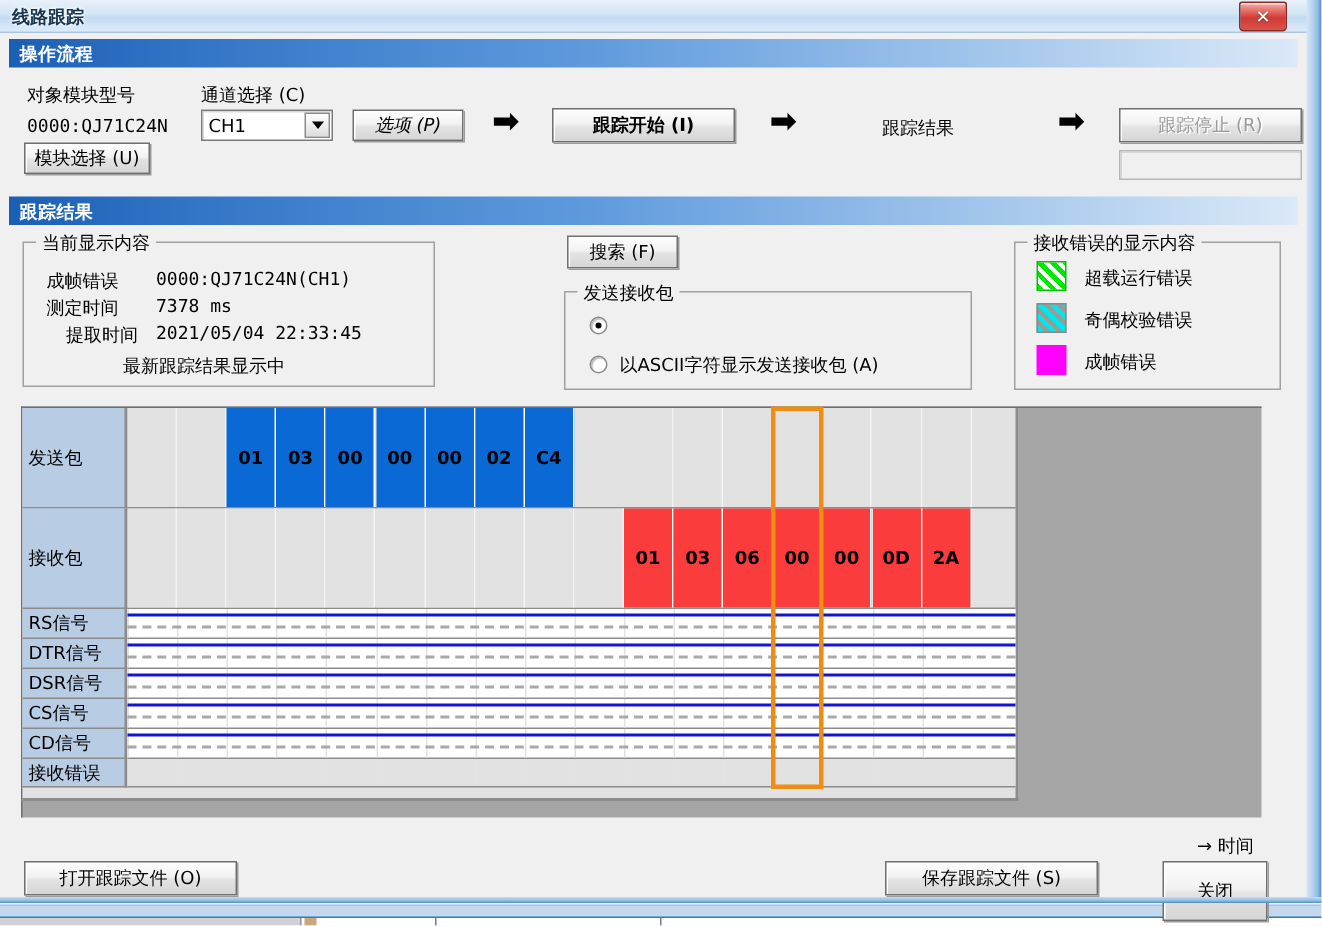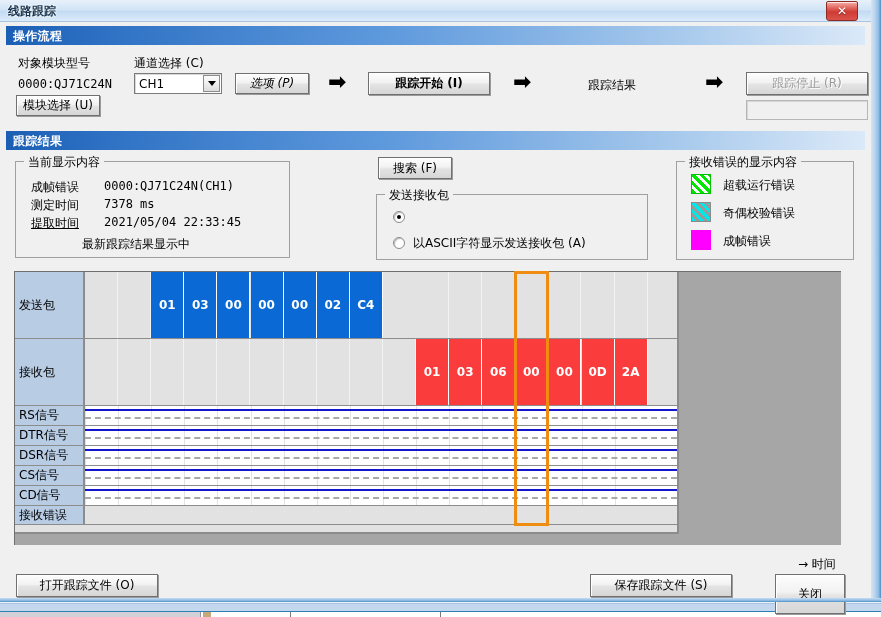--- a/index.html
+++ b/index.html
@@ -182,21 +182,21 @@
   }
   .row-track {
     position: absolute; left: 70px; right: 0;
     box-sizing: border-box;
     border-bottom: 1px solid #8c8c8c;
   }
   .pkt-cell {
     position: absolute; top: 0; bottom: 0;
     box-sizing: border-box;
     border-right: 1px solid #ffffff;
-    color: #ffffff; font-weight: bold; font-size: 12px;
+    color: #000000; font-weight: bold; font-size: 12px;
     display: flex; align-items: center; justify-content: center;
     font-family: "DejaVu Sans", "Liberation Sans", sans-serif;
   }
   .pkt-cell.empty { background: #e2e2e2; border-right: 1px solid #f3f3f3; }
   .pkt-cell.send  { background: #0a69d4; }
   .pkt-cell.recv  { background: #fb3c3c; }
 
   .sig-row { background: #ffffff; }
   .sig-col-sep { position:absolute; top:0; bottom:0; width:1px; background:#e3e3e3; }
   .sig-high { position:absolute; left:0; right:0; height:2px; background:#1515cf; }
@@ -272,21 +272,21 @@
       <div class="sect-bar" style="top:109px;">
         <span>跟踪结果</span>
       </div>
 
       <div class="groupbox" style="left:15px; top:139px; width:275px; height:97px;">
         <div class="gb-title">当前显示内容</div>
         <div class="lbl" style="left:15px; top:17px;">成帧错误</div>
         <div class="lbl" style="left:88px; top:17px; font-family:'DejaVu Sans Mono','Liberation Mono',monospace;">0000:QJ71C24N(CH1)</div>
         <div class="lbl" style="left:15px; top:35px;">测定时间</div>
         <div class="lbl" style="left:88px; top:35px; font-family:'DejaVu Sans Mono','Liberation Mono',monospace;">7378 ms</div>
-        <div class="lbl" style="left:15px; top:53px;text-decoration:underline;">提取时间</div>
+        <div class="lbl" style="left:28px; top:53px;">提取时间</div>
         <div class="lbl" style="left:88px; top:53px; font-family:'DejaVu Sans Mono','Liberation Mono',monospace;">2021/05/04 22:33:45</div>
         <div class="lbl" style="left:66px; top:74px;">最新跟踪结果显示中</div>
       </div>
 
       <div class="btn" style="left:378px; top:135px; width:74px; height:22px;">搜索 (F)</div>
 
       <div class="groupbox" style="left:376px; top:172px; width:272px; height:66px;">
         <div class="gb-title">发送接收包</div>
         <div class="radio checked" style="left:16px; top:16px;"></div>
         <div class="radio" style="left:16px; top:42px;"></div>

